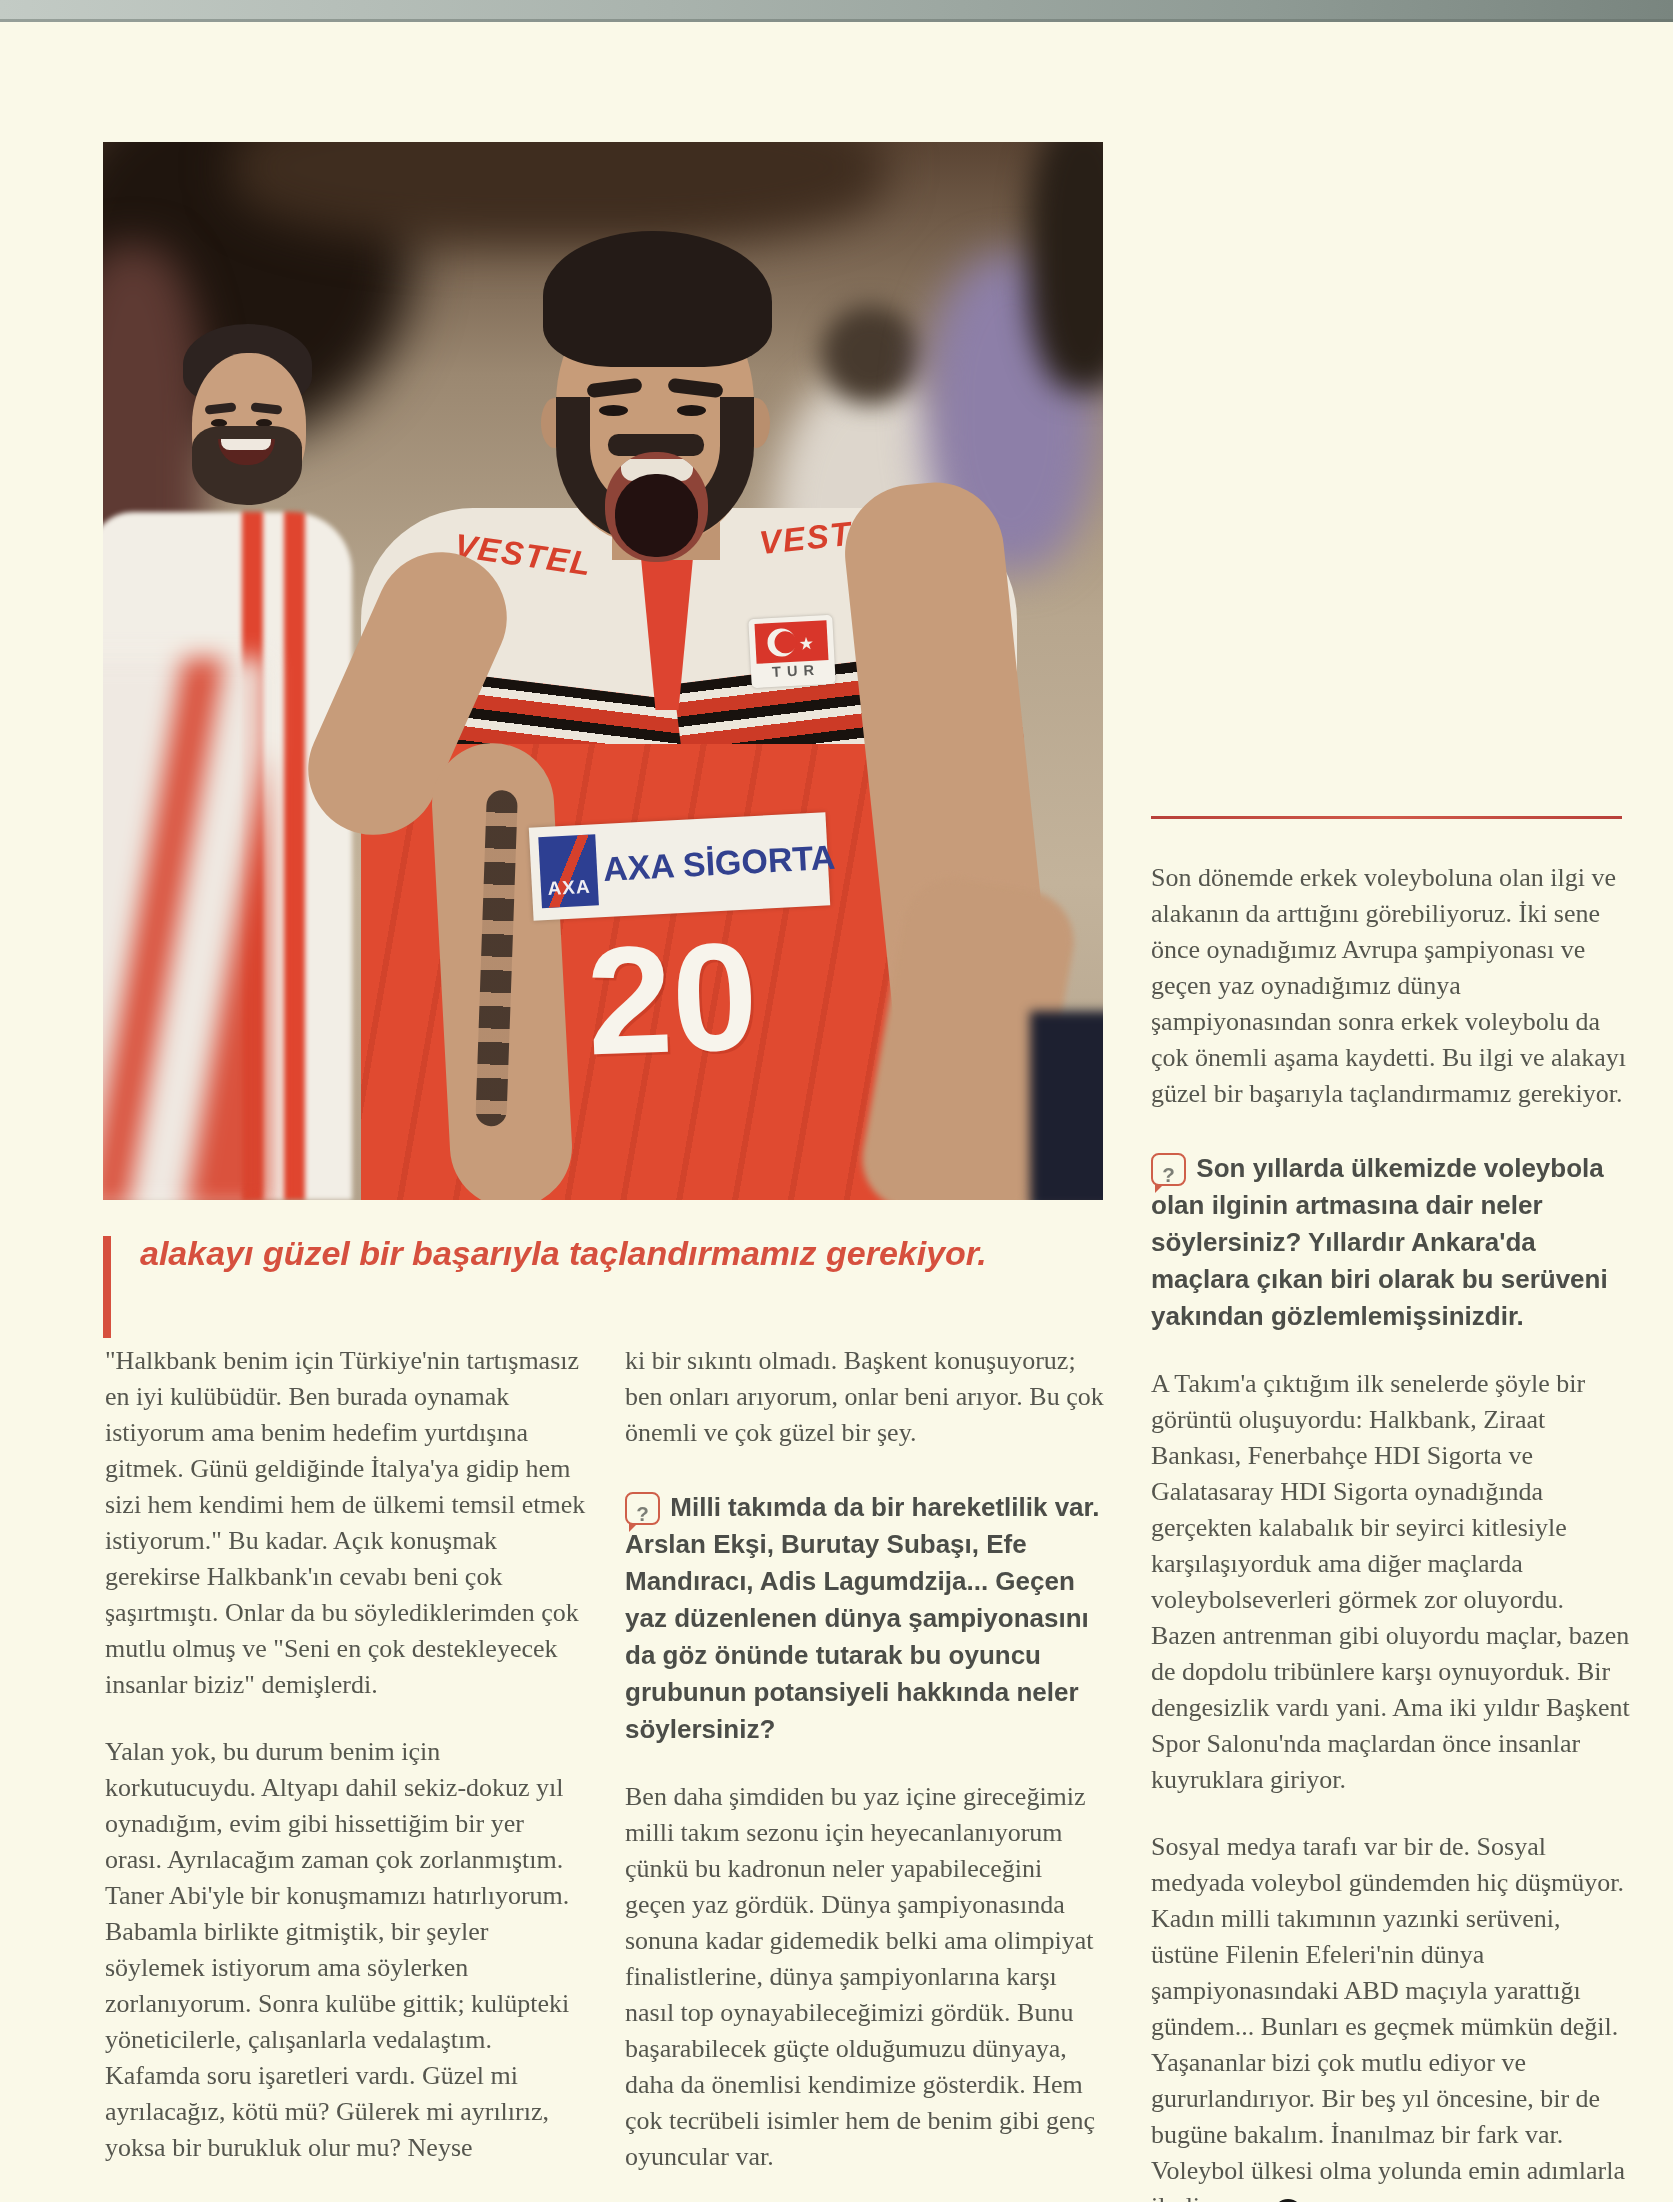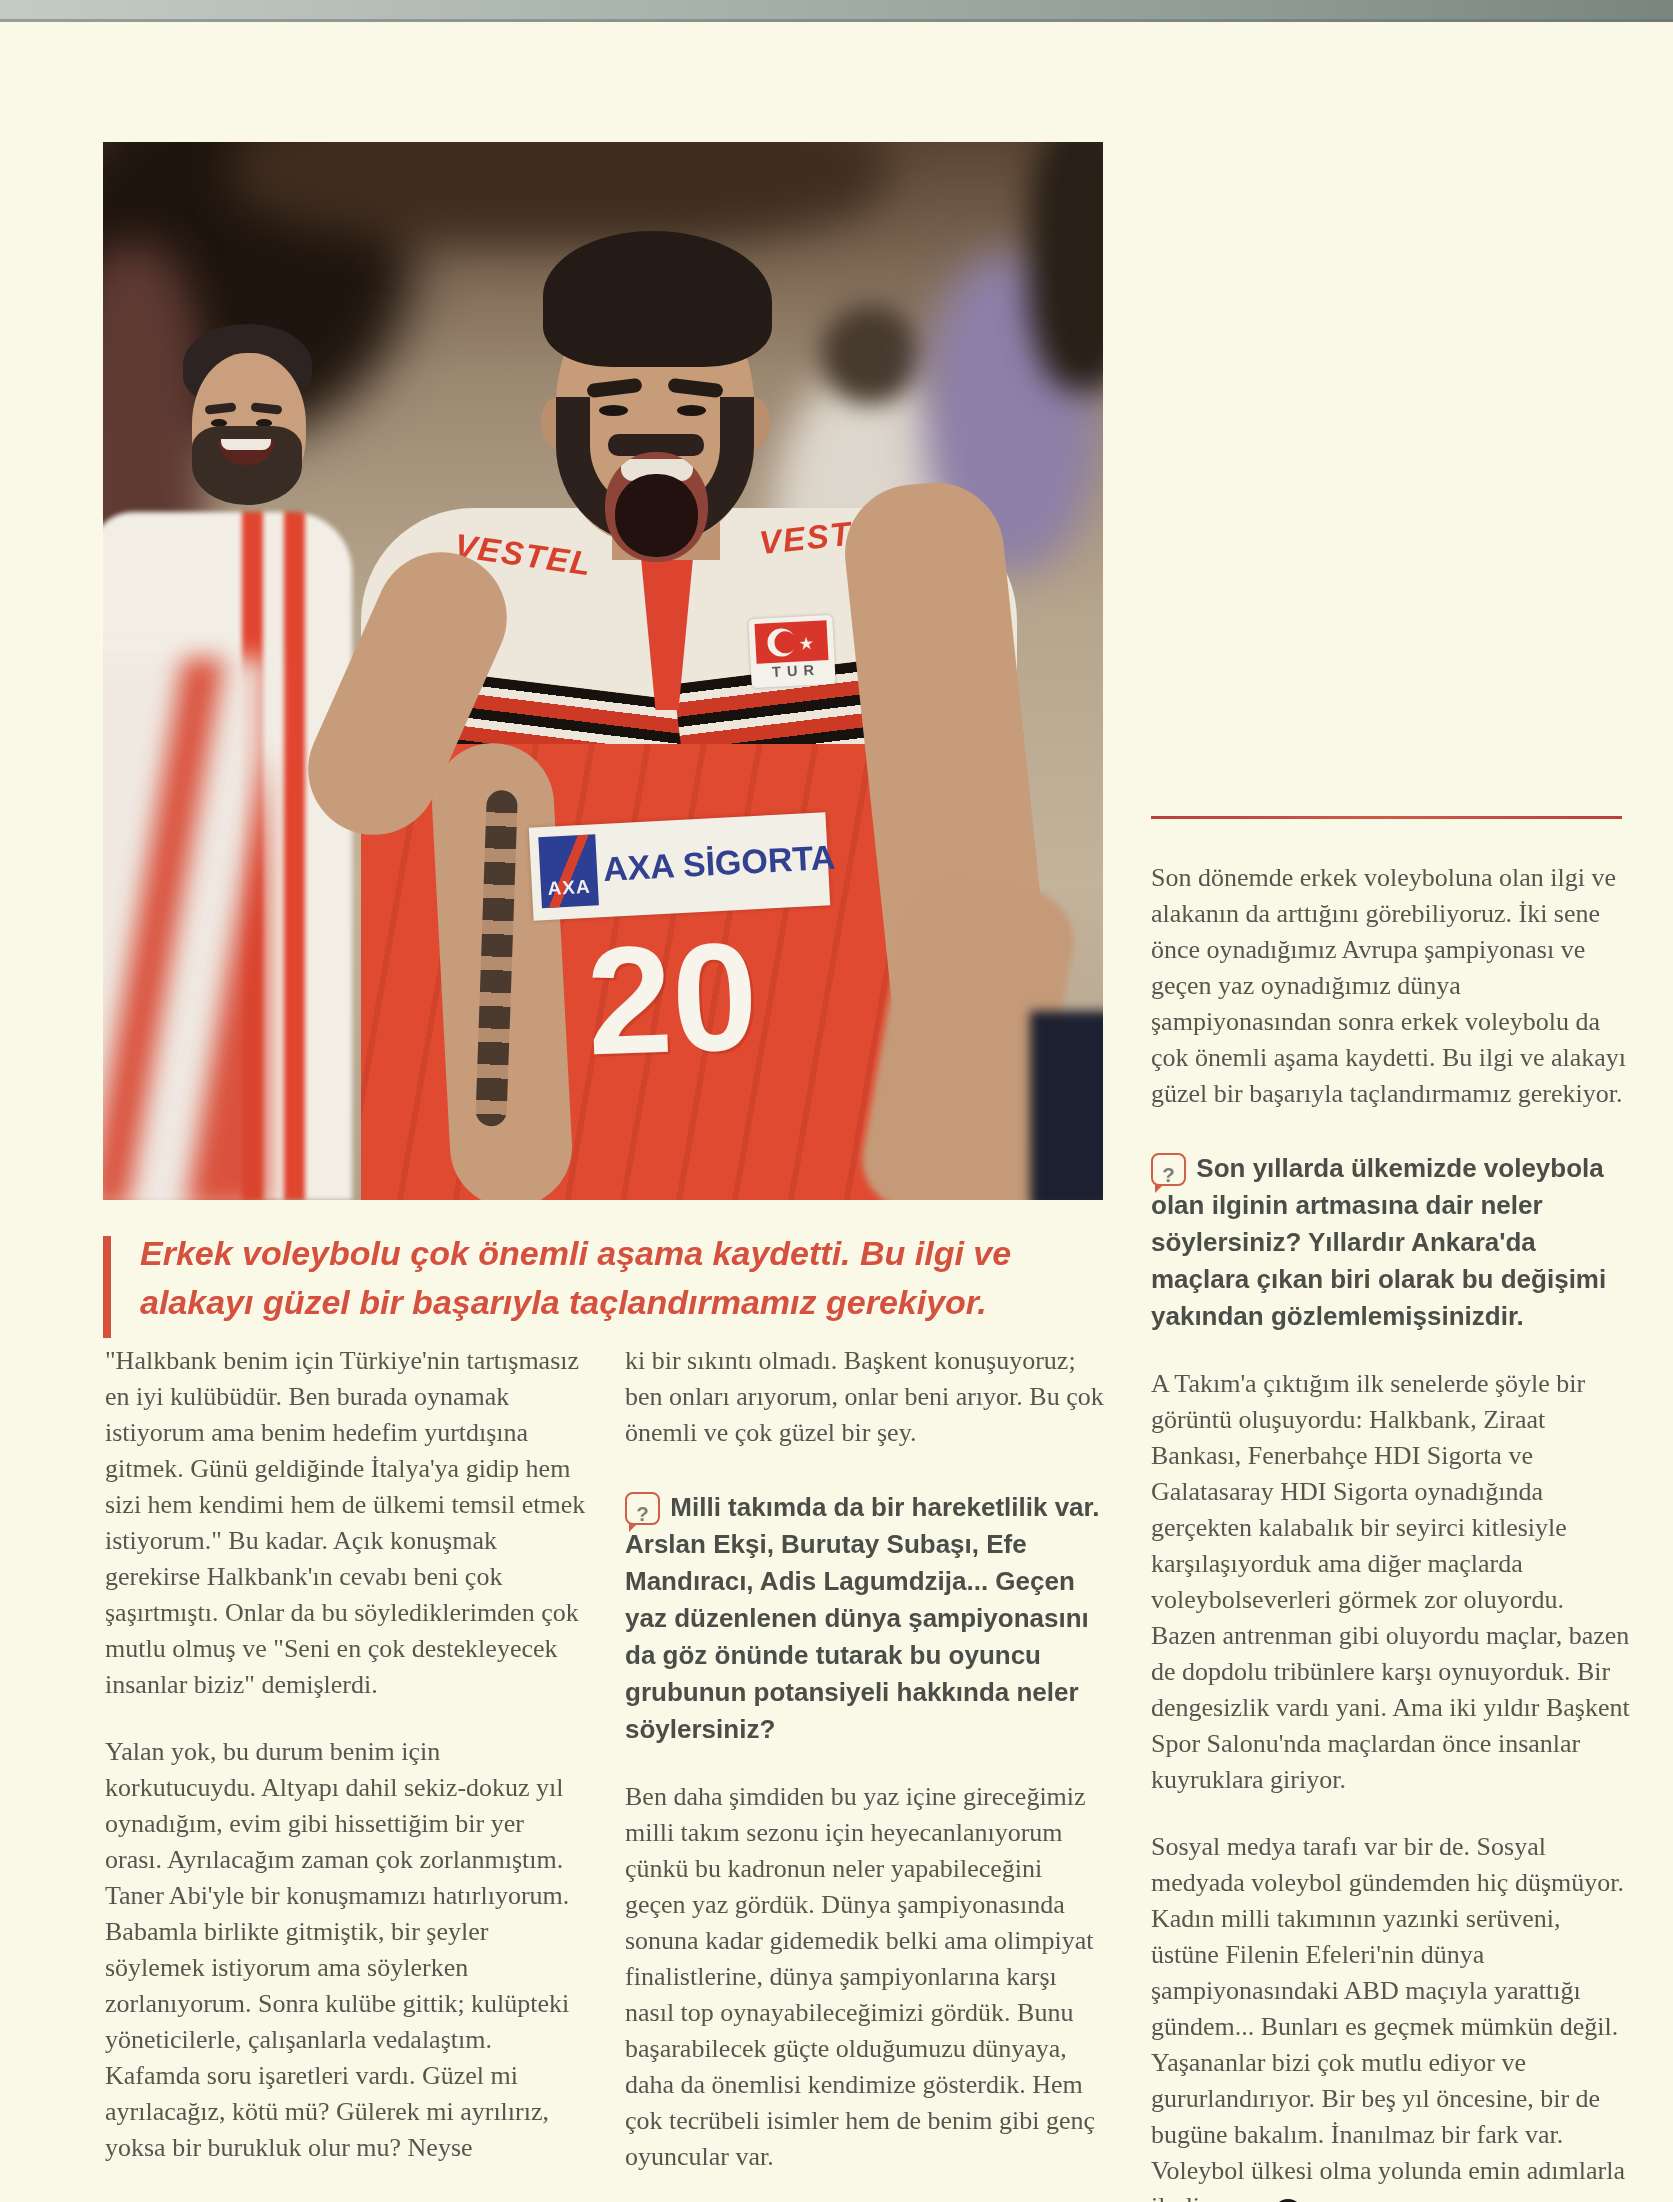--- a/index.html
+++ b/index.html
@@ -212,37 +212,36 @@
       </div>
     </div>
 
     <div class="fg-blur"></div>
     <div class="br-skin"></div>
     <div class="br-navy"></div>
   </div>
 
   <div class="quote-bar"></div>
   <div class="quote">
-    <div>Erkek voleybolu çok önemli aşama kaydetti. Bu ilgi ve</div>
     <div>alakayı güzel bir başarıyla taçlandırmamız gerekiyor.</div>
   </div>
 
   <div class="rule"></div>
 
   <div class="col col-1">
     <p>"Halkbank benim için Türkiye'nin tartışmasız en iyi kulübüdür. Ben burada oynamak istiyorum ama benim hedefim yurtdışına gitmek. Günü geldiğinde İtalya'ya gidip hem sizi hem kendimi hem de ülkemi temsil etmek istiyorum." Bu kadar. Açık konuşmak gerekirse Halkbank'ın cevabı beni çok şaşırtmıştı. Onlar da bu söylediklerimden çok mutlu olmuş ve "Seni en çok destekleyecek insanlar biziz" demişlerdi.</p>
     <p>Yalan yok, bu durum benim için korkutucuydu. Altyapı dahil sekiz-dokuz yıl oynadığım, evim gibi hissettiğim bir yer orası. Ayrılacağım zaman çok zorlanmıştım. Taner Abi'yle bir konuşmamızı hatırlıyorum. Babamla birlikte gitmiştik, bir şeyler söylemek istiyorum ama söylerken zorlanıyorum. Sonra kulübe gittik; kulüpteki yöneticilerle, çalışanlarla vedalaştım. Kafamda soru işaretleri vardı. Güzel mi ayrılacağız, kötü mü? Gülerek mi ayrılırız, yoksa bir burukluk olur mu? Neyse</p>
   </div>
 
   <div class="col col-2">
     <p>ki bir sıkıntı olmadı. Başkent konuşuyoruz; ben onları arıyorum, onlar beni arıyor. Bu çok önemli ve çok güzel bir şey.</p>
     <p class="q"><span class="qicon"><span class="qm">?</span></span><span>Milli takımda da bir hareketlilik var. Arslan Ekşi, Burutay Subaşı, Efe Mandıracı, Adis Lagumdzija... Geçen yaz düzenlenen dünya şampiyonasını da göz önünde tutarak bu oyuncu grubunun potansiyeli hakkında neler söylersiniz?</span></p>
     <p>Ben daha şimdiden bu yaz içine gireceğimiz milli takım sezonu için heyecanlanıyorum çünkü bu kadronun neler yapabileceğini geçen yaz gördük. Dünya şampiyonasında sonuna kadar gidemedik belki ama olimpiyat finalistlerine, dünya şampiyonlarına karşı nasıl top oynayabileceğimizi gördük. Bunu başarabilecek güçte olduğumuzu dünyaya, daha da önemlisi kendimize gösterdik. Hem çok tecrübeli isimler hem de benim gibi genç oyuncular var.</p>
   </div>
 
   <div class="col col-3">
     <p>Son dönemde erkek voleyboluna olan ilgi ve alakanın da arttığını görebiliyoruz. İki sene önce oynadığımız Avrupa şampiyonası ve geçen yaz oynadığımız dünya şampiyonasından sonra erkek voleybolu da çok önemli aşama kaydetti. Bu ilgi ve alakayı güzel bir başarıyla taçlandırmamız gerekiyor.</p>
-    <p class="q"><span class="qicon"><span class="qm">?</span></span><span>Son yıllarda ülkemizde voleybola olan ilginin artmasına dair neler söylersiniz? Yıllardır Ankara'da maçlara çıkan biri olarak bu değişimi yakından gözlemlemişsinizdir.</span></p>
+    <p class="q"><span class="qicon"><span class="qm">?</span></span><span>Son yıllarda ülkemizde voleybola olan ilginin artmasına dair neler söylersiniz? Yıllardır Ankara'da maçlara çıkan biri olarak bu serüveni yakından gözlemlemişsinizdir.</span></p>
     <p>A Takım'a çıktığım ilk senelerde şöyle bir görüntü oluşuyordu: Halkbank, Ziraat Bankası, Fenerbahçe HDI Sigorta ve Galatasaray HDI Sigorta oynadığında gerçekten kalabalık bir seyirci kitlesiyle karşılaşıyorduk ama diğer maçlarda voleybolseverleri görmek zor oluyordu. Bazen antrenman gibi oluyordu maçlar, bazen de dopdolu tribünlere karşı oynuyorduk. Bir dengesizlik vardı yani. Ama iki yıldır Başkent Spor Salonu'nda maçlardan önce insanlar kuyruklara giriyor.</p>
     <p><span>Sosyal medya tarafı var bir de. Sosyal medyada voleybol gündemden hiç düşmüyor. Kadın milli takımının yazınki serüveni, üstüne Filenin Efeleri'nin dünya şampiyonasındaki ABD maçıyla yarattığı gündem... Bunları es geçmek mümkün değil. Yaşananlar bizi çok mutlu ediyor ve gururlandırıyor. Bir beş yıl öncesine, bir de bugüne bakalım. İnanılmaz bir fark var. Voleybol ülkesi olma yolunda emin adımlarla ilerliyoruz.</span><span class="endmark">S</span></p>
   </div>
 </div>
 
 
 </body></html>

